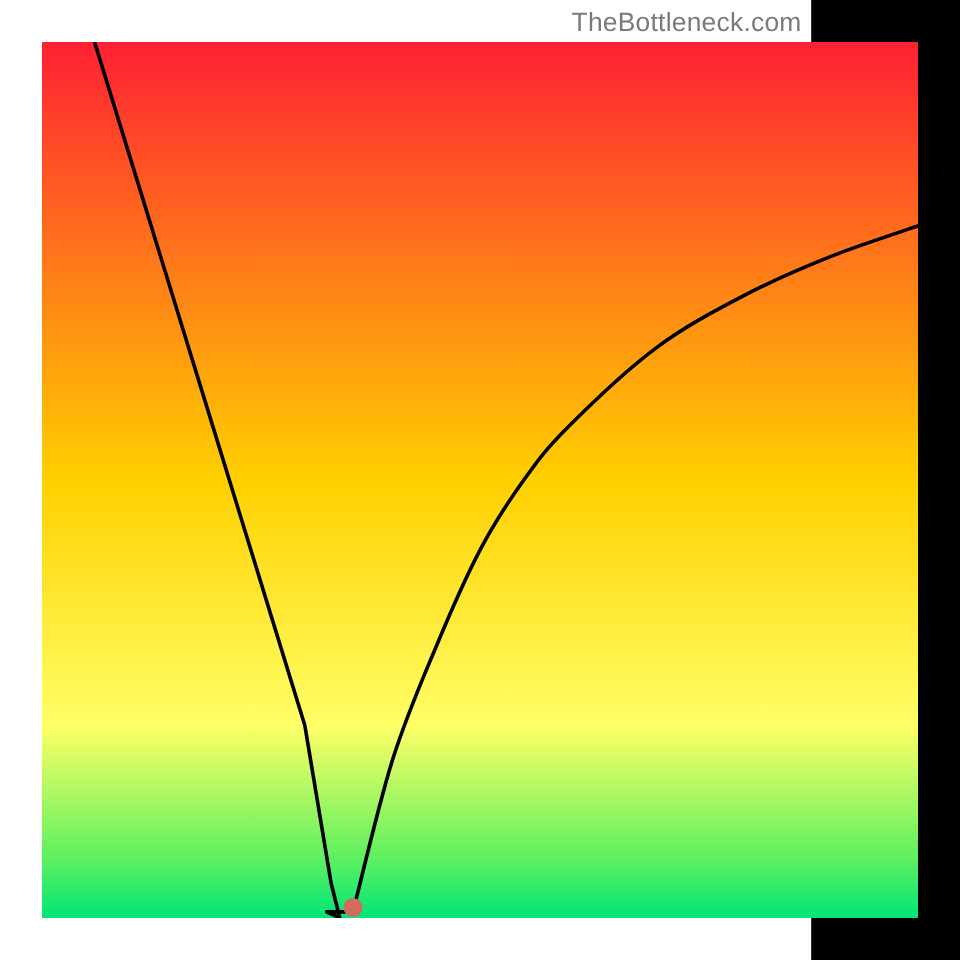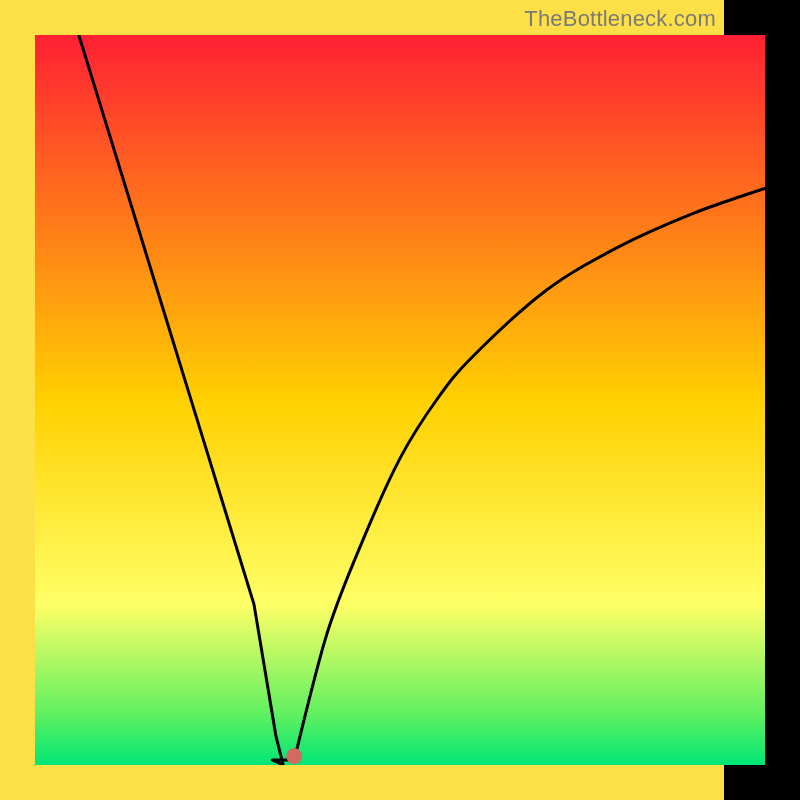--- a/index.html
+++ b/index.html
@@ -7,22 +7,21 @@
     padding: 0;
     width: 800px;
     height: 800px;
     background: #000;
     font-family: Arial, Helvetica, sans-serif;
   }
   .frame {
     position: relative;
     width: 676px;
     height: 800px;
-    background: #fde047;
-    padding-left: 48px;
+    background: #ffffff;
   }
   .plot-area {
     position: absolute;
     left: 35px;
     top: 35px;
     width: 730px;
     height: 730px;
     overflow: hidden;
   }
   .watermark {

